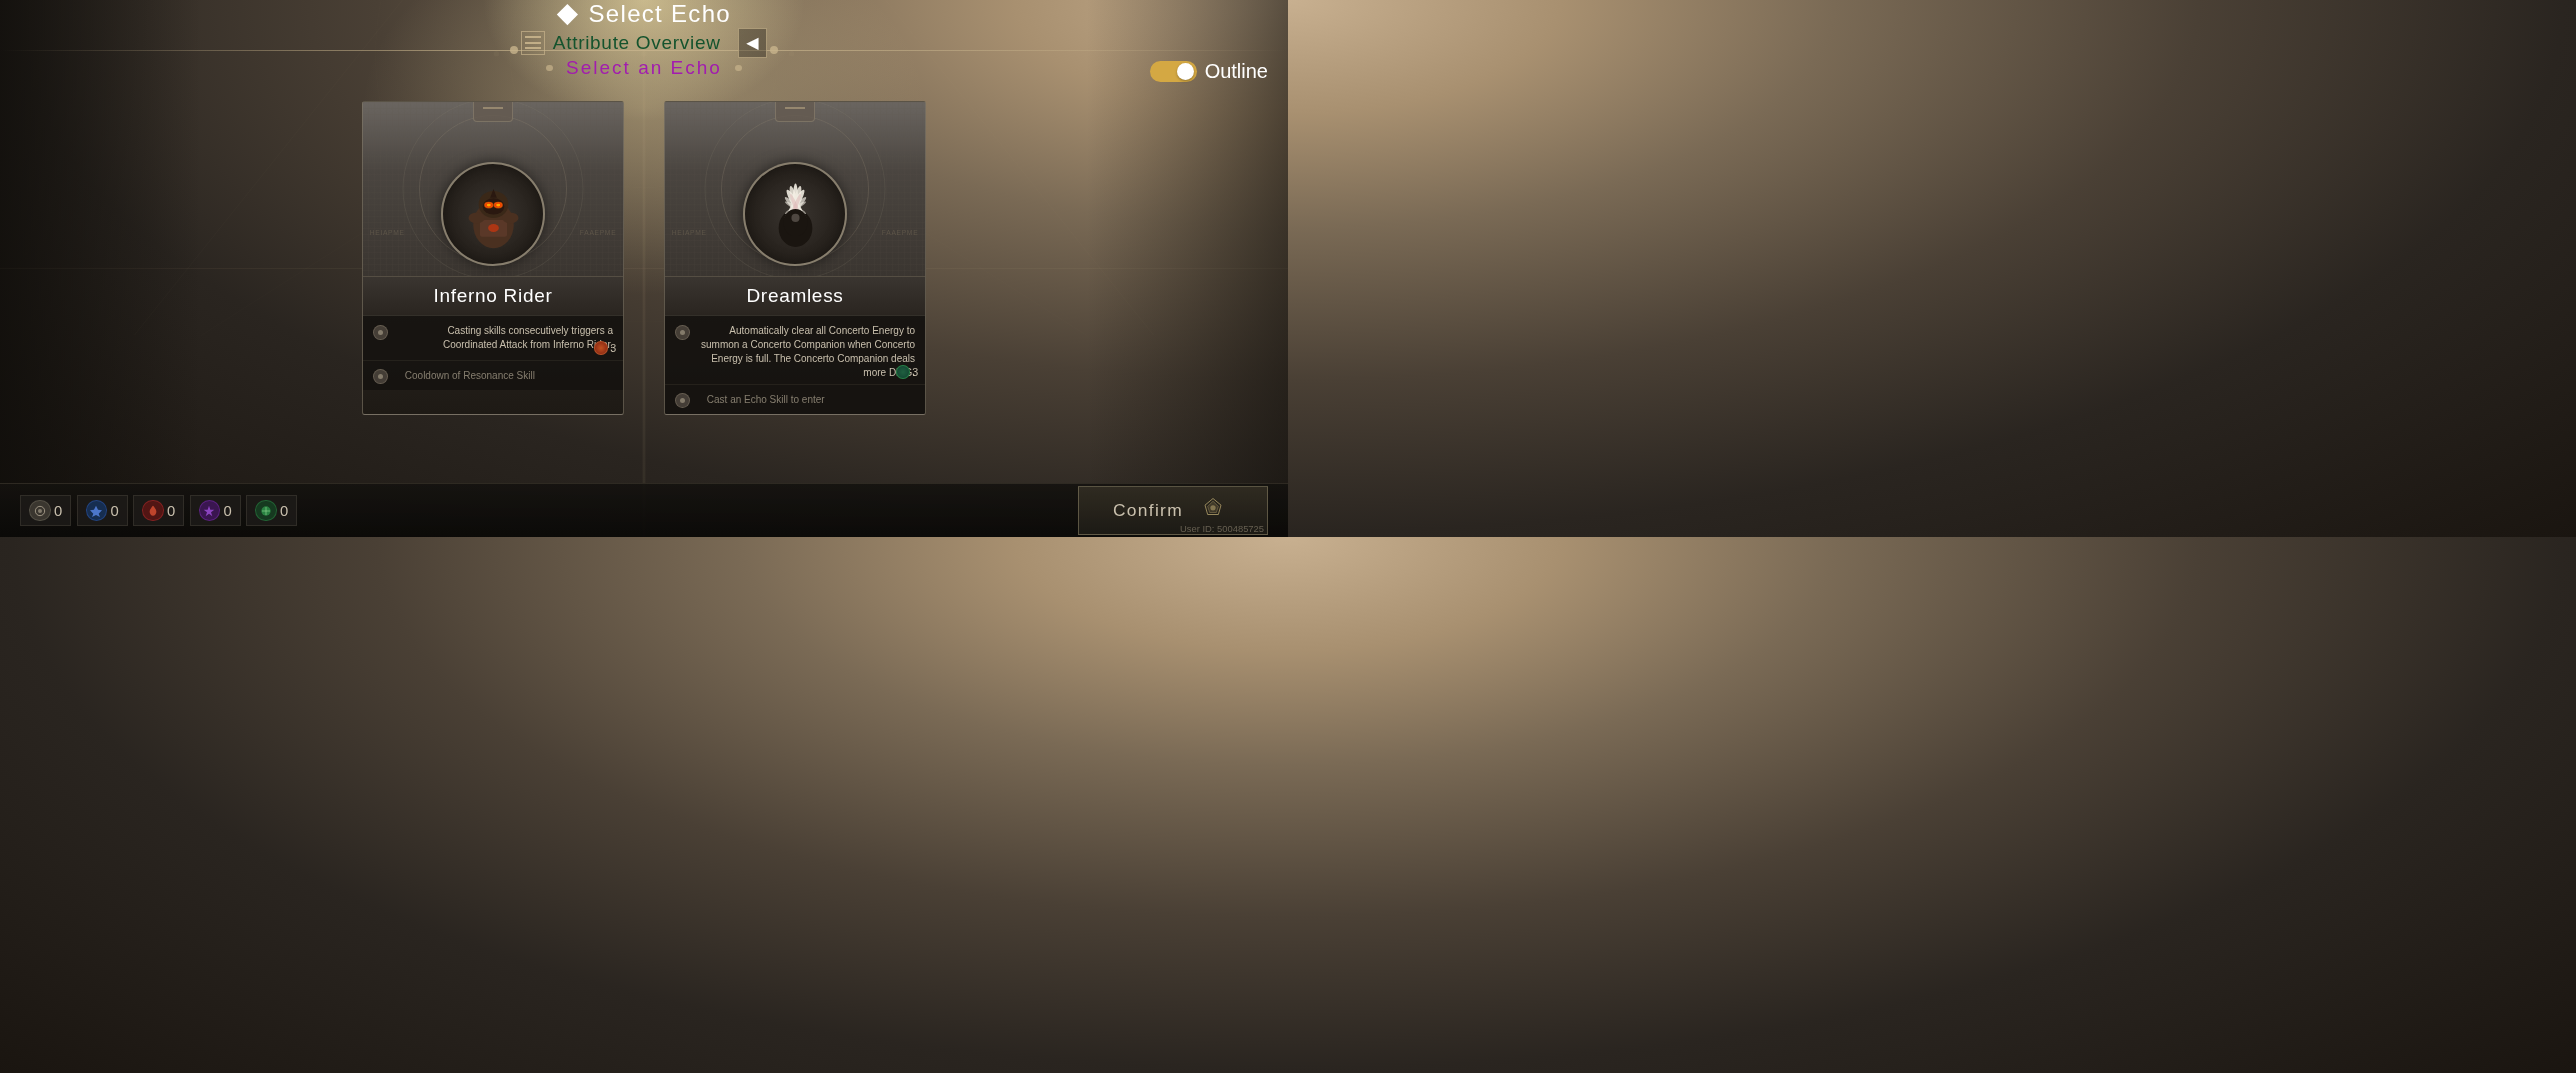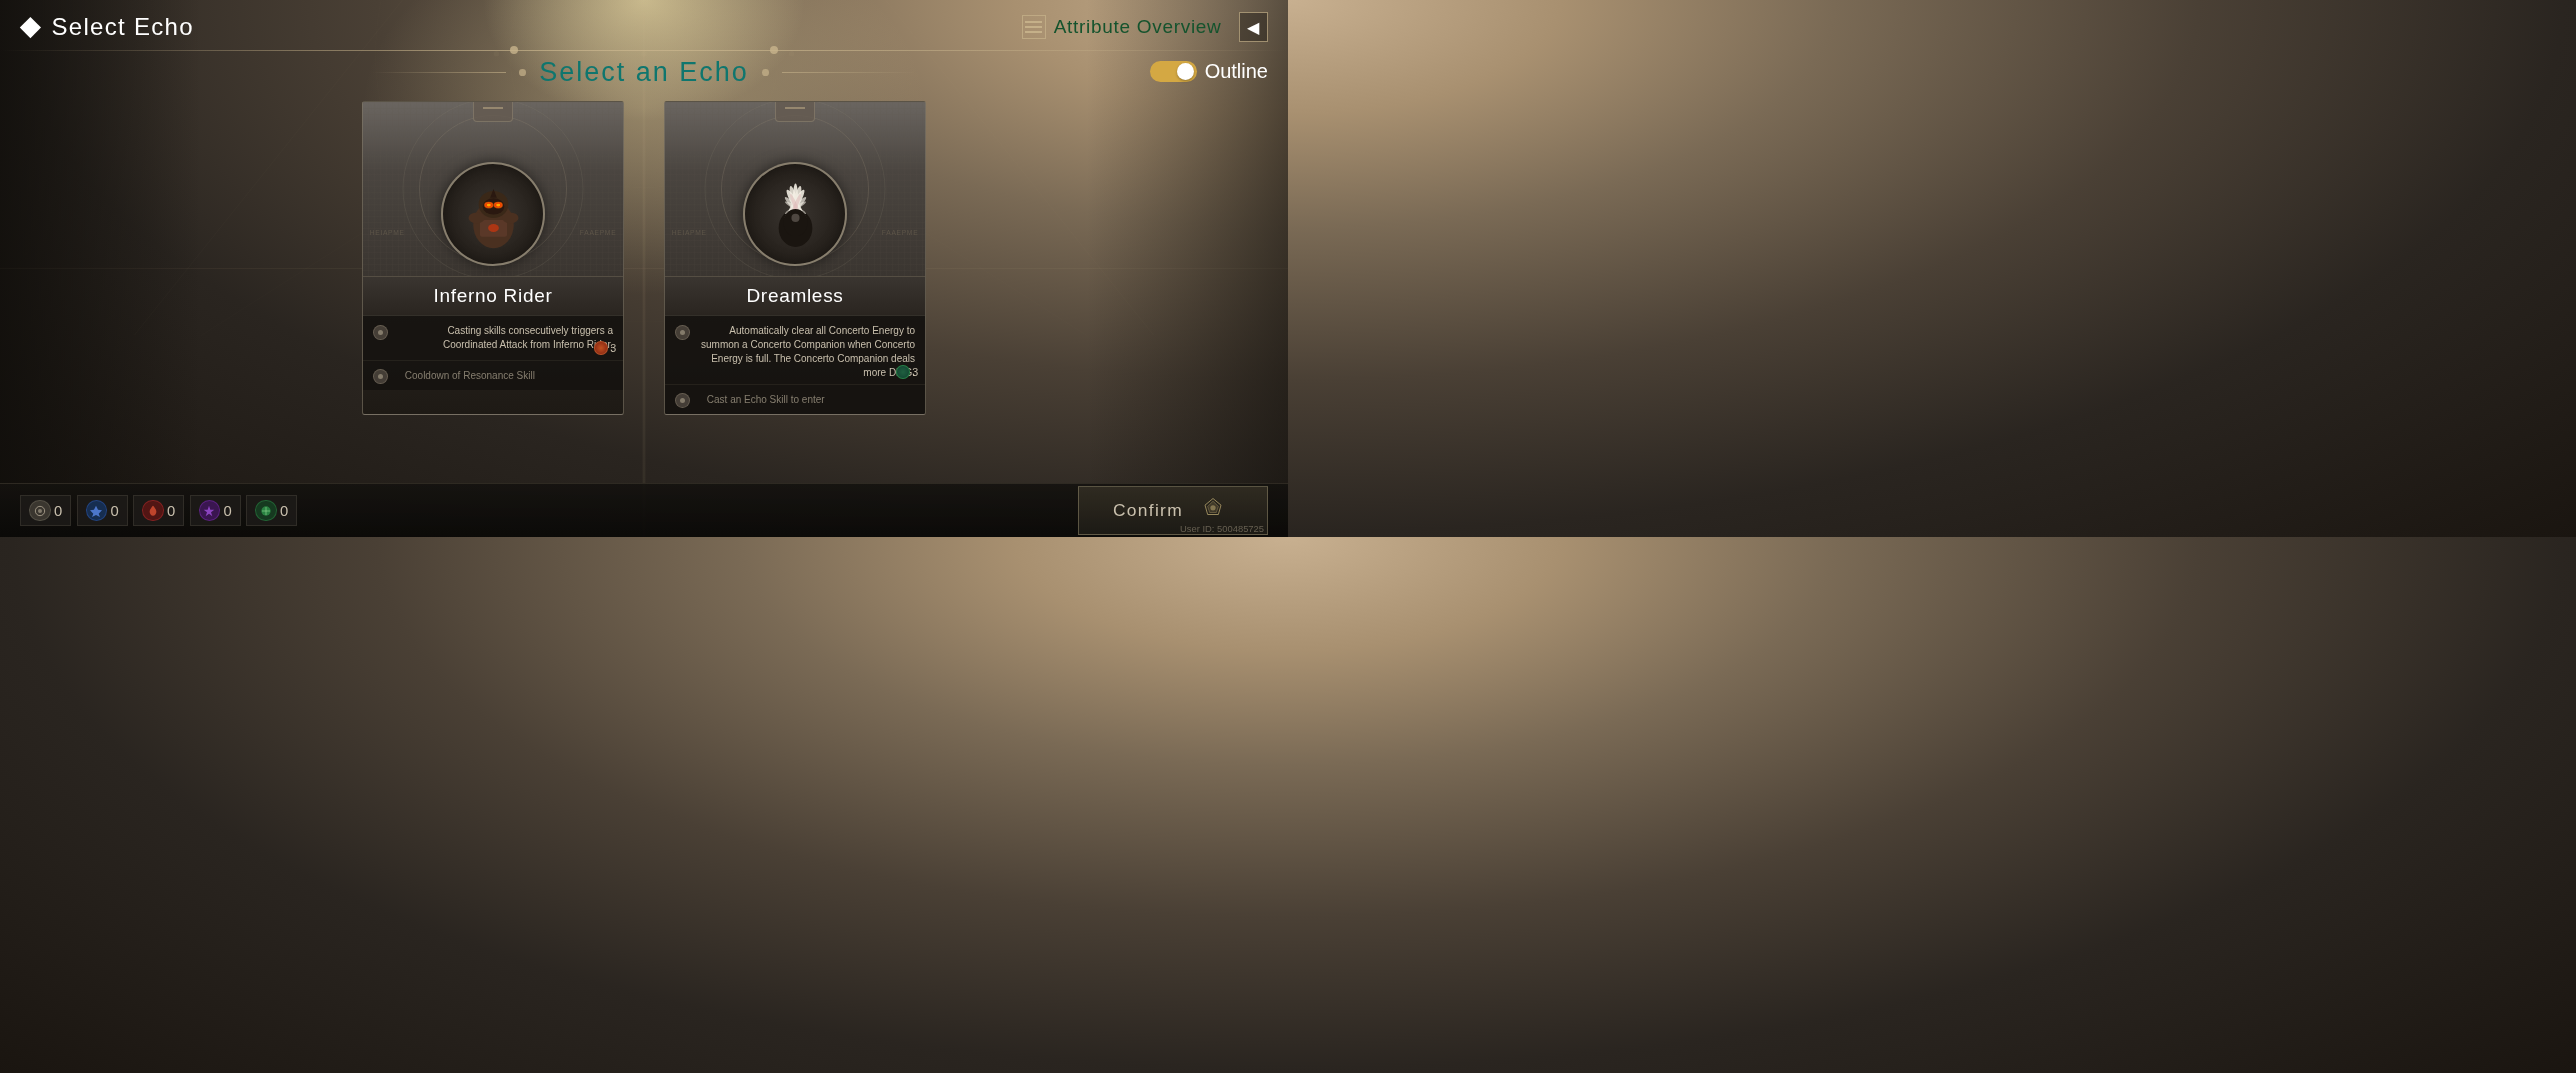--- a/index.html
+++ b/index.html
@@ -45,20 +45,21 @@
       position: absolute;
       top: 0;
       left: 0;
       right: 0;
       height: 54px;
       display: flex;
       align-items: center;
       justify-content: space-between;
       padding: 0 20px;
       z-index: 10;
+      flex-direction: column;
     }
 
     .header-left {
       display: flex;
       align-items: center;
       gap: 10px;
     }
 
     .diamond-icon {
       width: 21.5px;
@@ -182,22 +183,22 @@
     }
 
     .title-dot {
       width: 6.7px;
       height: 6.7px;
       background: rgba(200,180,140,0.7);
       border-radius: 50%;
     }
 
     .page-title {
-      font-size: 27px;
-      color: #0f766e;
+      font-size: 19px;
+      color: #a21caf;
       letter-spacing: 2px;
       font-weight: 300;
     }
 
     
     .outline-container {
       position: absolute;
       top: 60px;
       right: 20px;
       display: flex;

